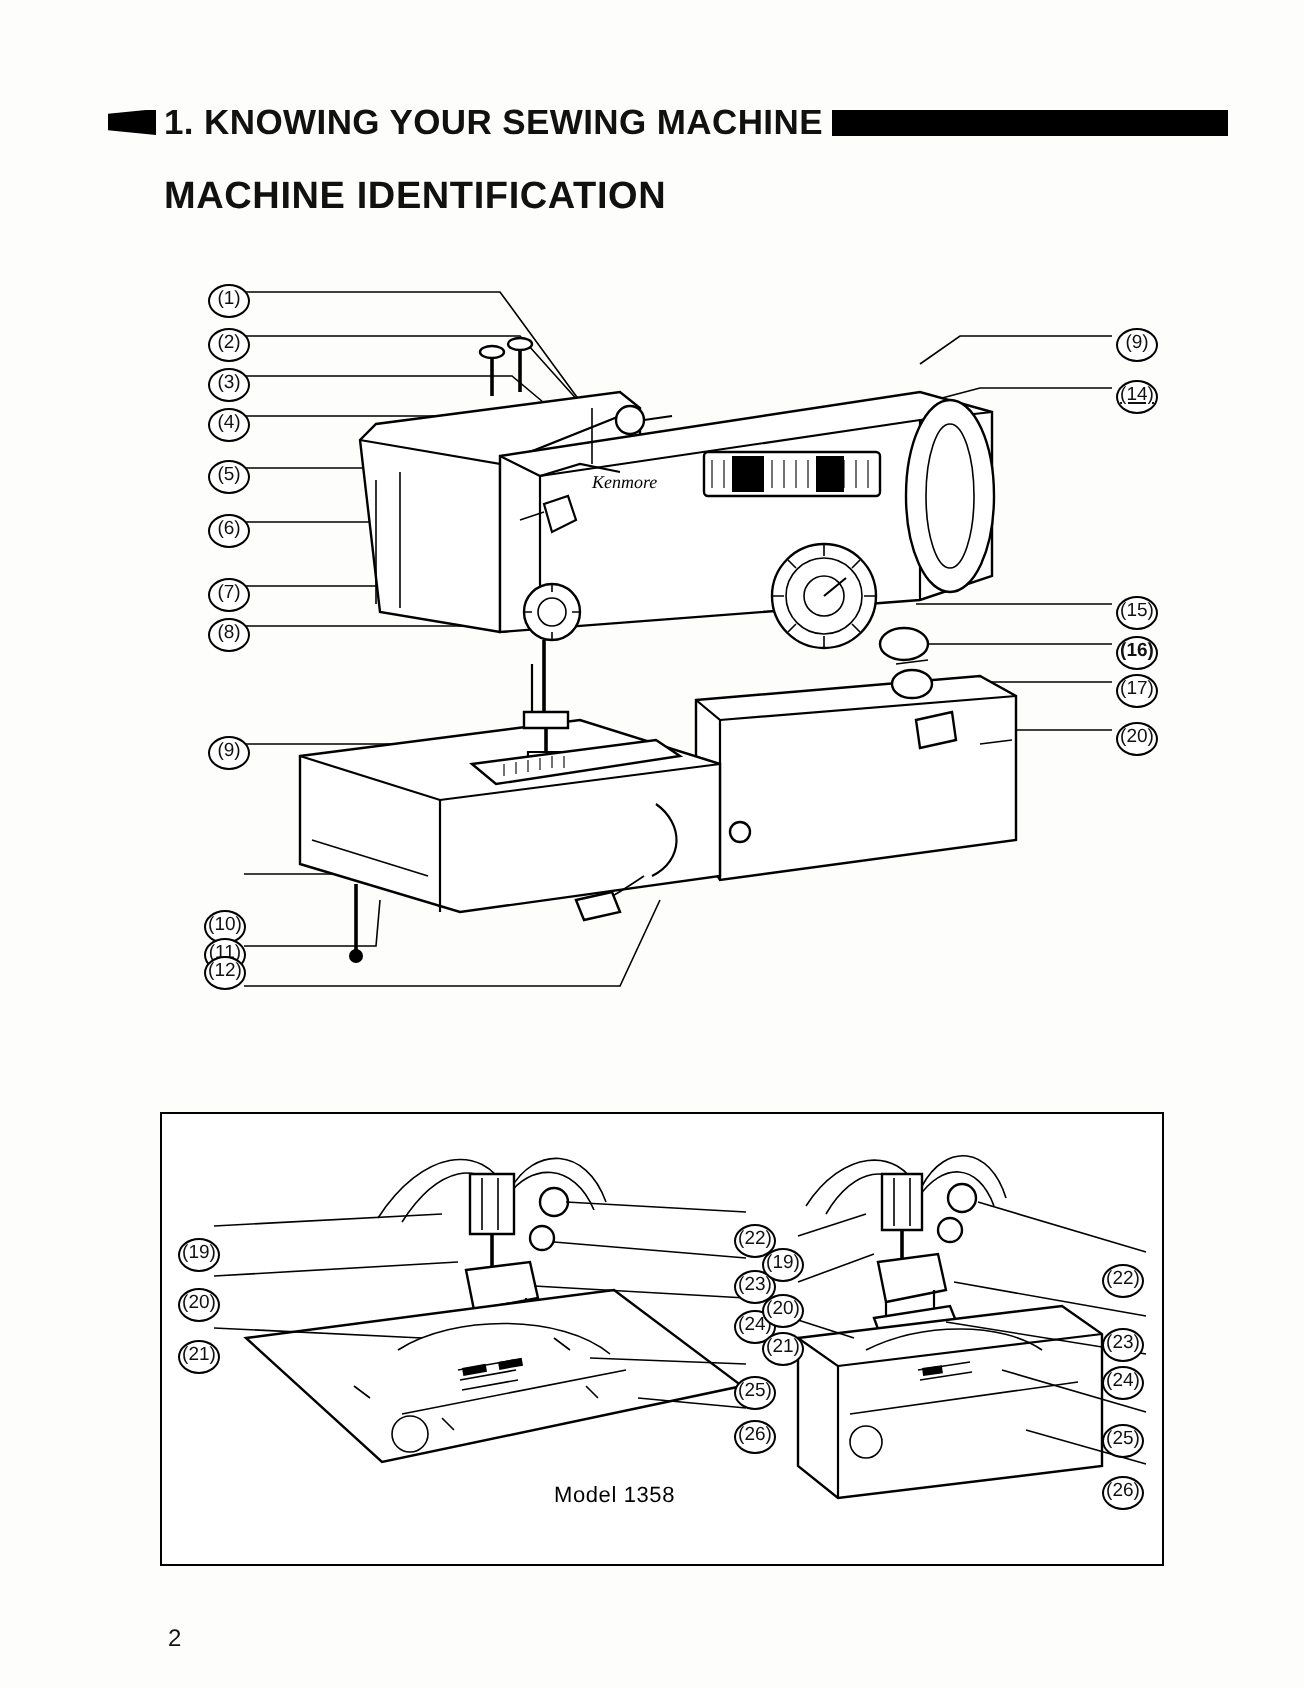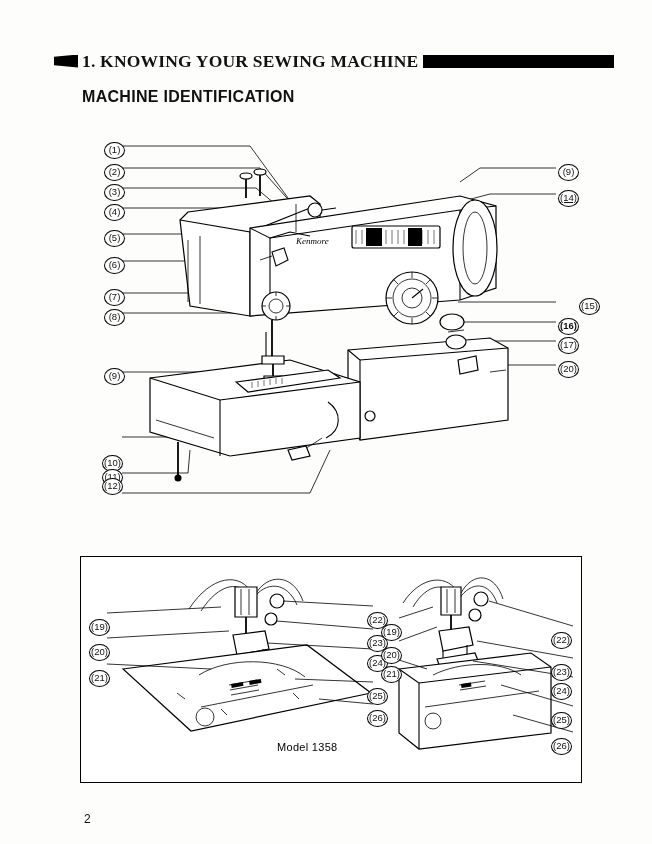--- a/index.html
+++ b/index.html
@@ -36,33 +36,33 @@
     height: 13px;
     background: #000;
     margin-right: 4px;
     clip-path: polygon(0 18%, 100% 0, 100% 100%, 0 82%);
   }
   .chapter-title {
     font-size: 17.5px;
     font-weight: bold;
     letter-spacing: 0.2px;
     white-space: nowrap;
-    font-family: Liberation Serif, serif;
+    font-family: Liberation Sans, sans-serif;
   }
   .bar-right {
     flex: 1;
     height: 13px;
     background: #000;
     margin-left: 5px;
   }
   .section-title {
     position: absolute;
     left: 82px;
     top: 88px;
-    font-size: 16px;
+    font-size: 19px;
     font-weight: bold;
     letter-spacing: 0.3px;
   }
 
   
   .figure-main {
     position: absolute;
     left: 60px;
     top: 120px;
     width: 540px;
@@ -254,21 +254,21 @@
     <div class="callout" style="left:44px;  top:137px;">(6)</div>
     <div class="callout" style="left:44px;  top:169px;">(7)</div>
     <div class="callout" style="left:44px;  top:189px;">(8)</div>
     <div class="callout" style="left:44px;  top:248px;">(9)</div>
     <div class="callout" style="left:42px;  top:313px;margin-top:22px;">(10)</div>
     <div class="callout" style="left:42px;  top:349px;">(11)</div>
     <div class="callout" style="left:42px;  top:358px;">(12)</div>
 
     <div class="callout" style="left:498px; top:44px;">(9)</div>
     <div class="callout" style="left:498px; top:70px;text-decoration:underline;">(14)</div>
-    <div class="callout" style="left:498px; top:178px;margin-left:21px;">(15)</div>
+    <div class="callout" style="left:498px; top:178px;">(15)</div>
     <div class="callout" style="left:498px; top:198px;font-weight:bold;">(16)</div>
     <div class="callout" style="left:498px; top:217px;">(17)</div>
     <div class="callout" style="left:498px; top:241px;">(20)</div>
   </div>
 
   <div class="figure-bottom">
     <svg width="497" height="222" viewBox="0 0 497 222">
 
       <g class="ln-thin">
         <path d="M108 52 C 130 18, 160 14, 172 38"></path>

